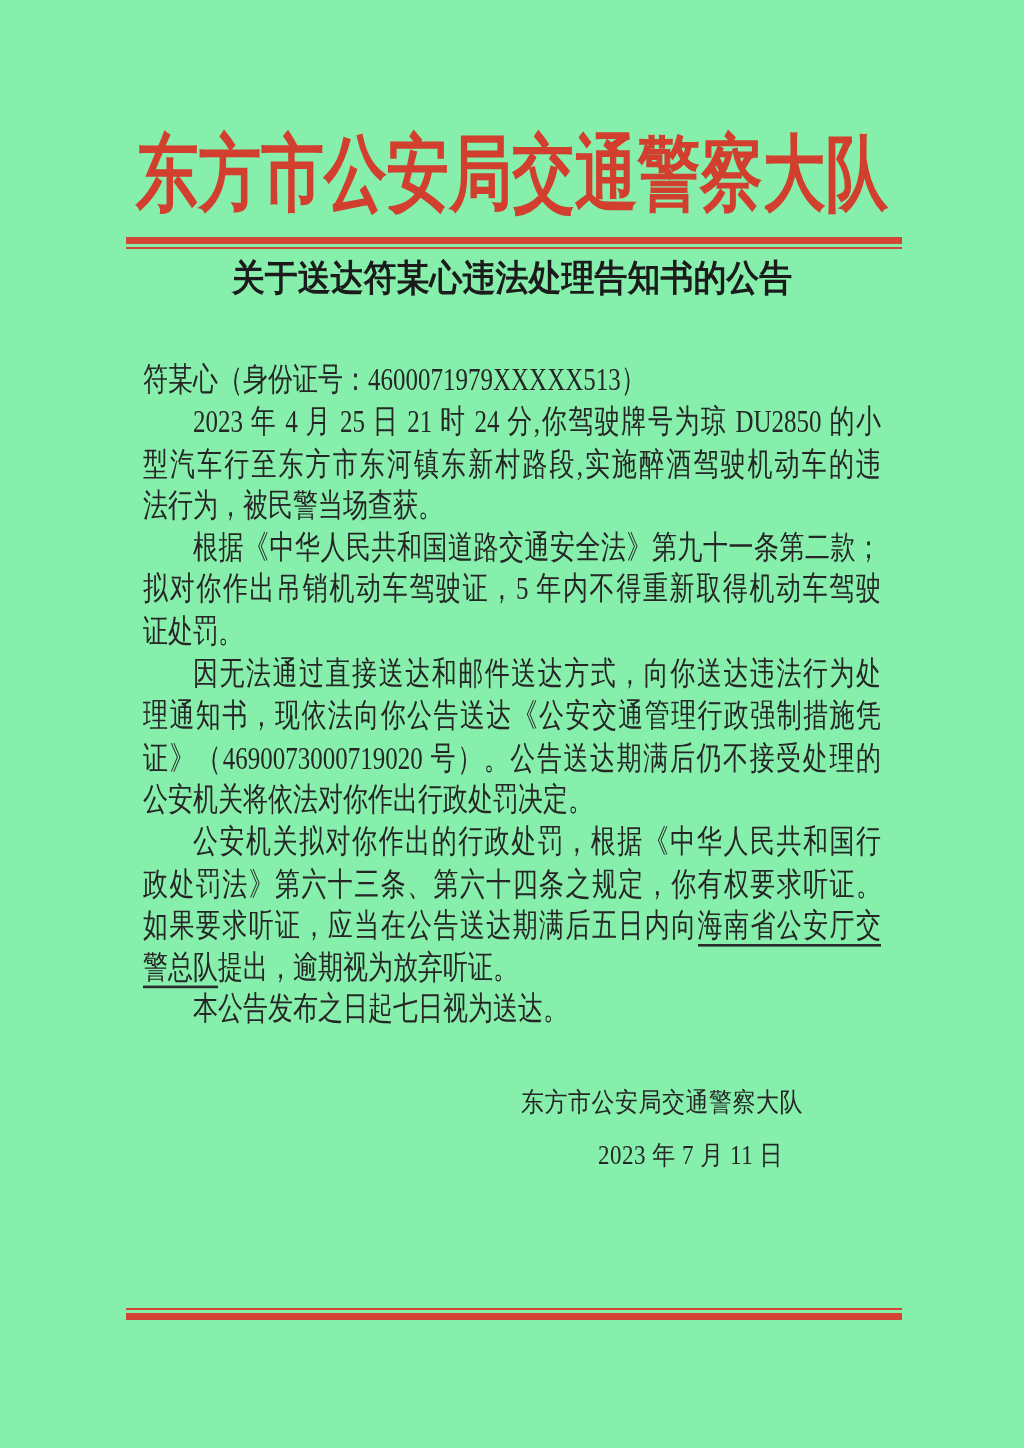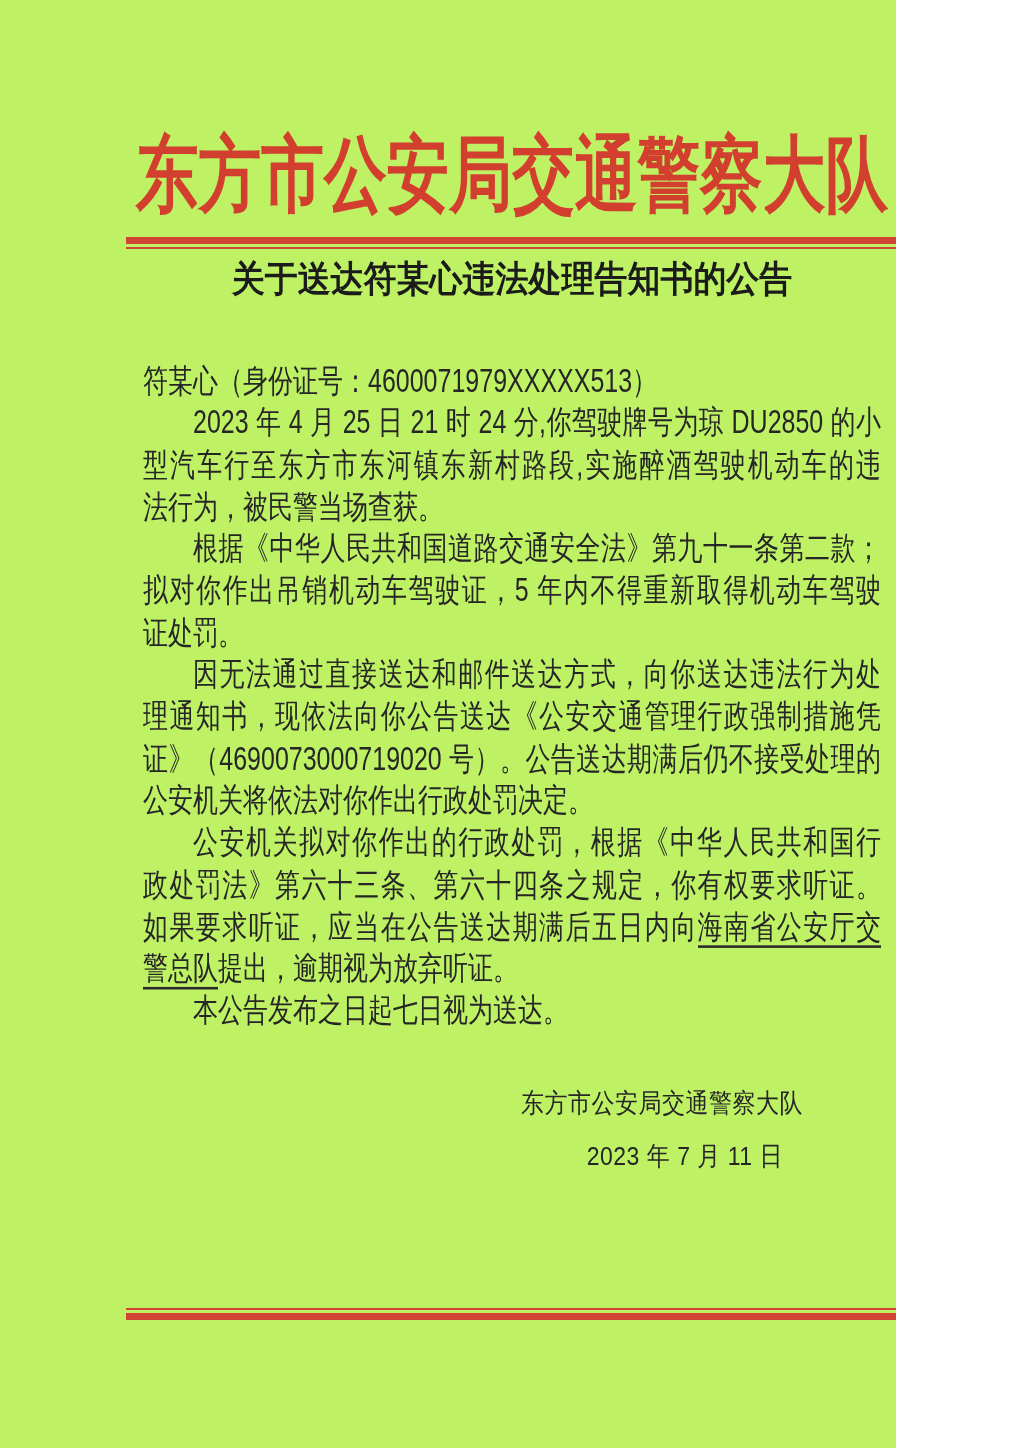--- a/index.html
+++ b/index.html
@@ -1,23 +1,23 @@
 <!DOCTYPE html>
 <html><head>
 <meta charset="utf-8">
 <style>
   html, body { margin: 0; padding: 0; background: #ffffff; }
 
   .page {
     position: relative;
-    width: 896px;
+    width: 1024px;
     height: 1448px;
-    background: #bef264;
+    background: #86efac;
     overflow: hidden;
-    font-family: Liberation Sans, sans-serif;
+    font-family: Liberation Serif, serif;
   }
 
   
   .letterhead {
     position: absolute;
     top: 131px;
     left: 0;
     width: 1024px;
     text-align: center;
     color: #d23f2e;

